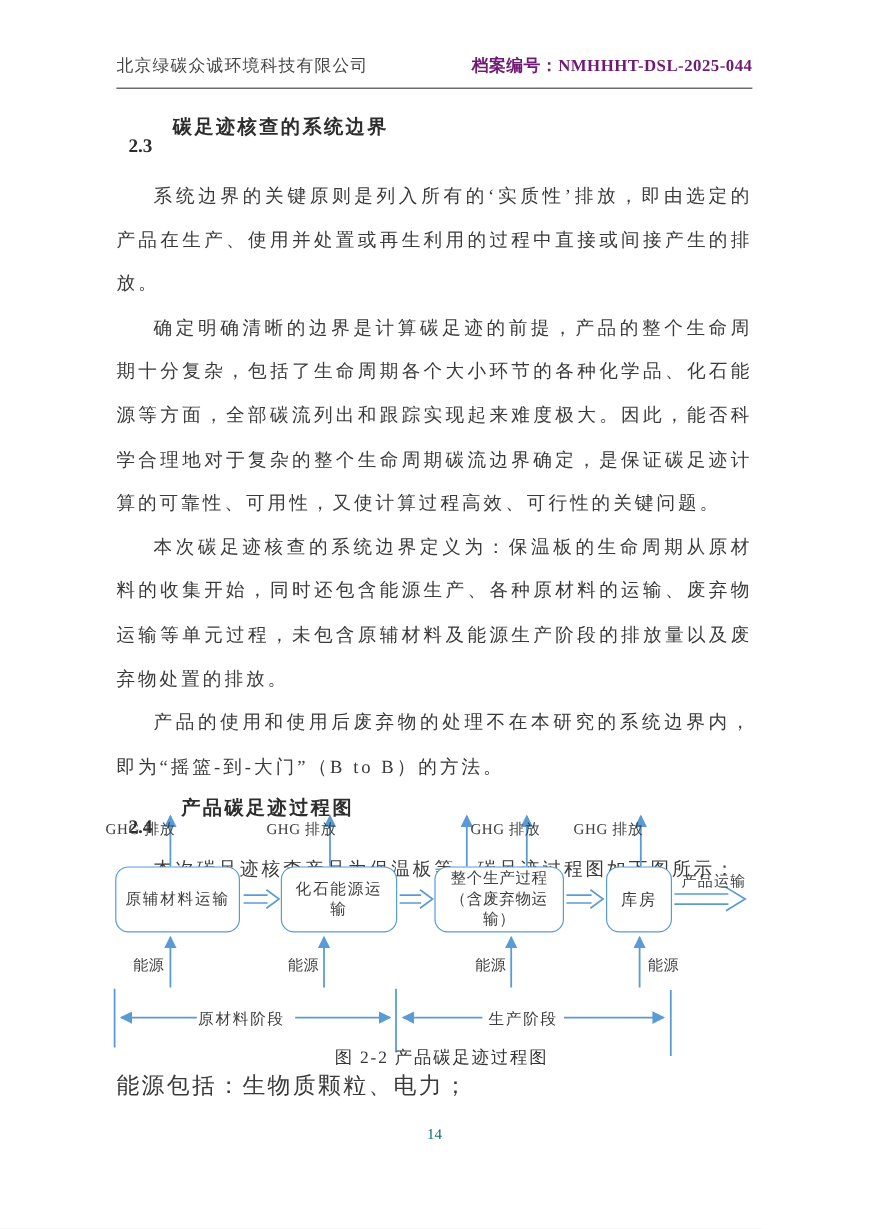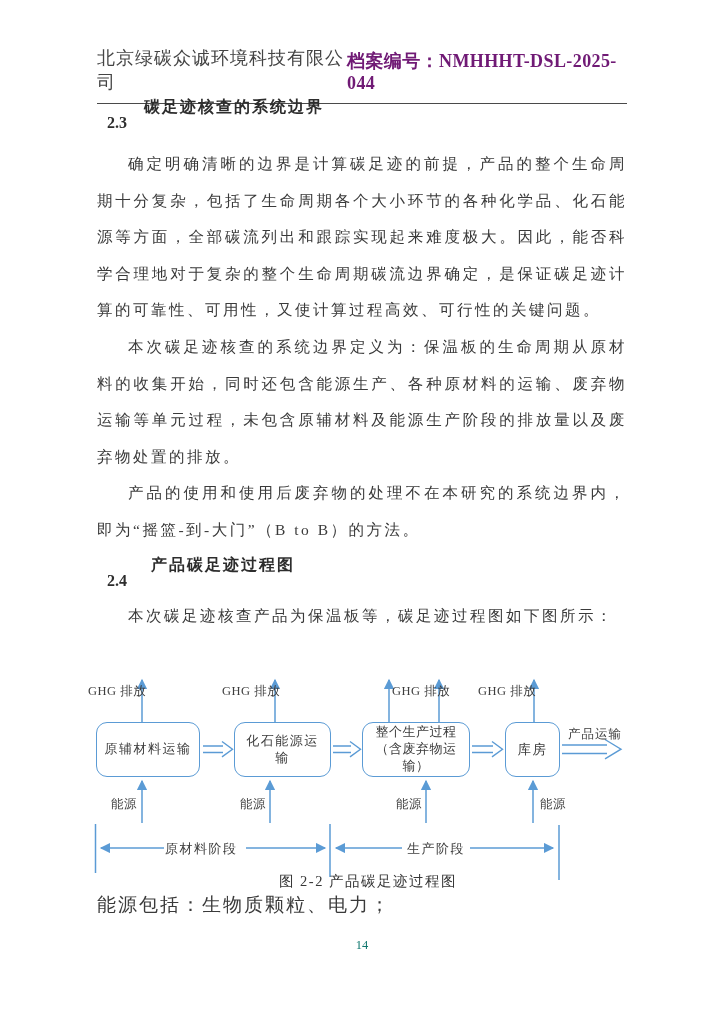--- a/index.html
+++ b/index.html
@@ -4,22 +4,22 @@
 <style>
   html,body{margin:0;padding:0;background:#e9e9e9;}
   .page{
     position:relative;width:724px;height:1024px;background:#ffffff;
     font-family:"Liberation Serif","DejaVu Serif",serif;color:#3a3a3a;
     overflow:hidden;margin:0 auto;
   }
   
   .hdr{
     position:absolute;left:97px;right:97px;top:46px;
-    display:flex;justify-content:flex-end;align-items:flex-end;
-    font-size:18px;letter-spacing:1px;color:#444;
+    display:flex;justify-content:space-between;align-items:flex-end;
+    font-size:14px;letter-spacing:1px;color:#444;
     padding-bottom:9px;border-bottom:1.3px solid #4a4a4a;
   }
   .hdr .docno{letter-spacing:0.4px;font-weight:bold;color:#701a75;}
   
   .content{position:absolute;left:97px;top:0;width:530px;}
   h2{
     display:flex;gap:17px;margin:0;padding-left:10px;
     font-size:16px;font-weight:bold;color:#2d2d2d;letter-spacing:2px;line-height:20px;
   }
   h2 .h-num{letter-spacing:0;margin-top:16px;}
@@ -71,20 +71,21 @@
   <div class="hdr">
     <span>北京绿碳众诚环境科技有限公司</span>
     <span class="docno">档案编号：NMHHHT-DSL-2025-044</span>
   </div>
 
   <div class="content">
     <h2 class="first">
       <span class="h-num">2.3</span>
       <span class="h-title">碳足迹核查的系统边界</span>
     </h2>
+    <p class="body">系统边界的关键原则是列入所有的‘实质性’排放，即由选定的产品在生产、使用并处置或再生利用的过程中直接或间接产生的排放。</p>
     <p class="body">确定明确清晰的边界是计算碳足迹的前提，产品的整个生命周期十分复杂，包括了生命周期各个大小环节的各种化学品、化石能源等方面，全部碳流列出和跟踪实现起来难度极大。因此，能否科学合理地对于复杂的整个生命周期碳流边界确定，是保证碳足迹计算的可靠性、可用性，又使计算过程高效、可行性的关键问题。</p>
     <p class="body">本次碳足迹核查的系统边界定义为：保温板的生命周期从原材料的收集开始，同时还包含能源生产、各种原材料的运输、废弃物运输等单元过程，未包含原辅材料及能源生产阶段的排放量以及废弃物处置的排放。</p>
     <p class="body">产品的使用和使用后废弃物的处理不在本研究的系统边界内，即为“摇篮-到-大门”（B to B）的方法。</p>
 
     <h2 class="second">
       <span class="h-num">2.4</span>
       <span class="h-title">产品碳足迹过程图</span>
     </h2>
     <p class="body">本次碳足迹核查产品为保温板等，碳足迹过程图如下图所示：</p>
   </div>

